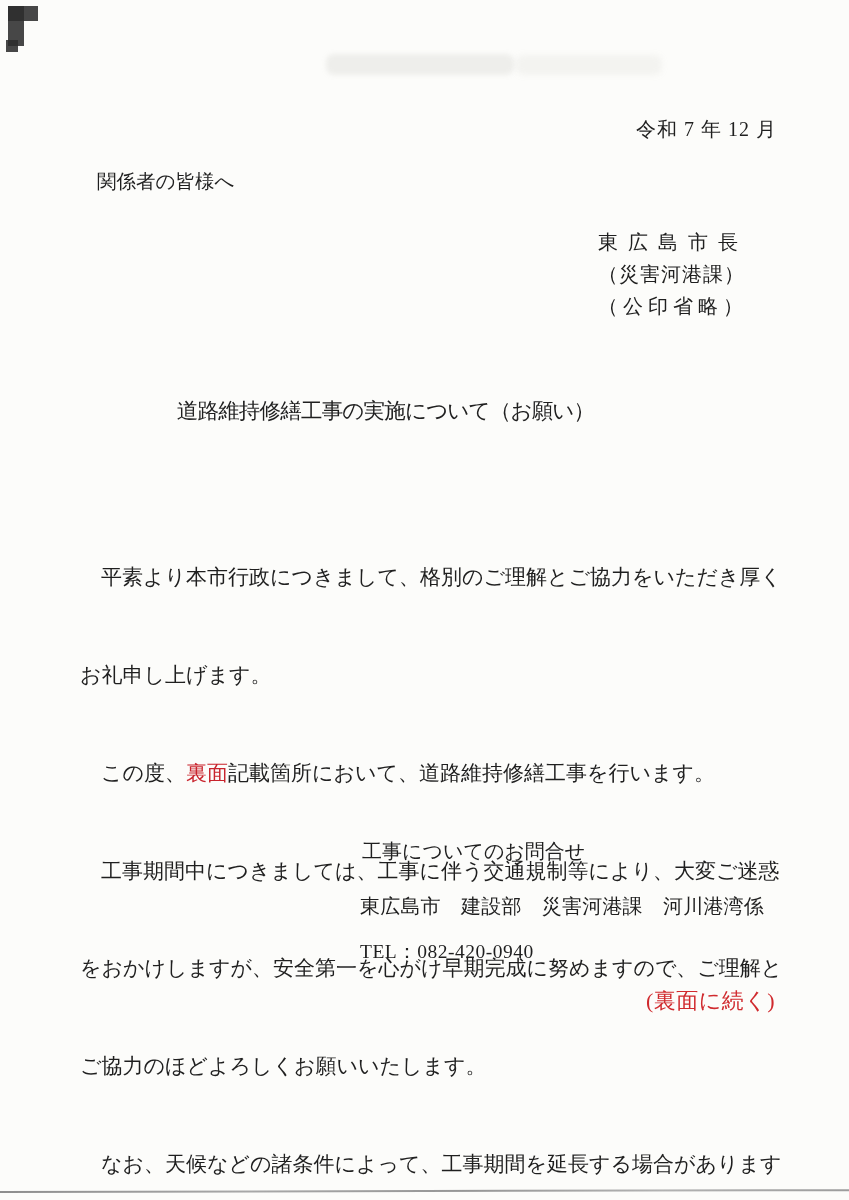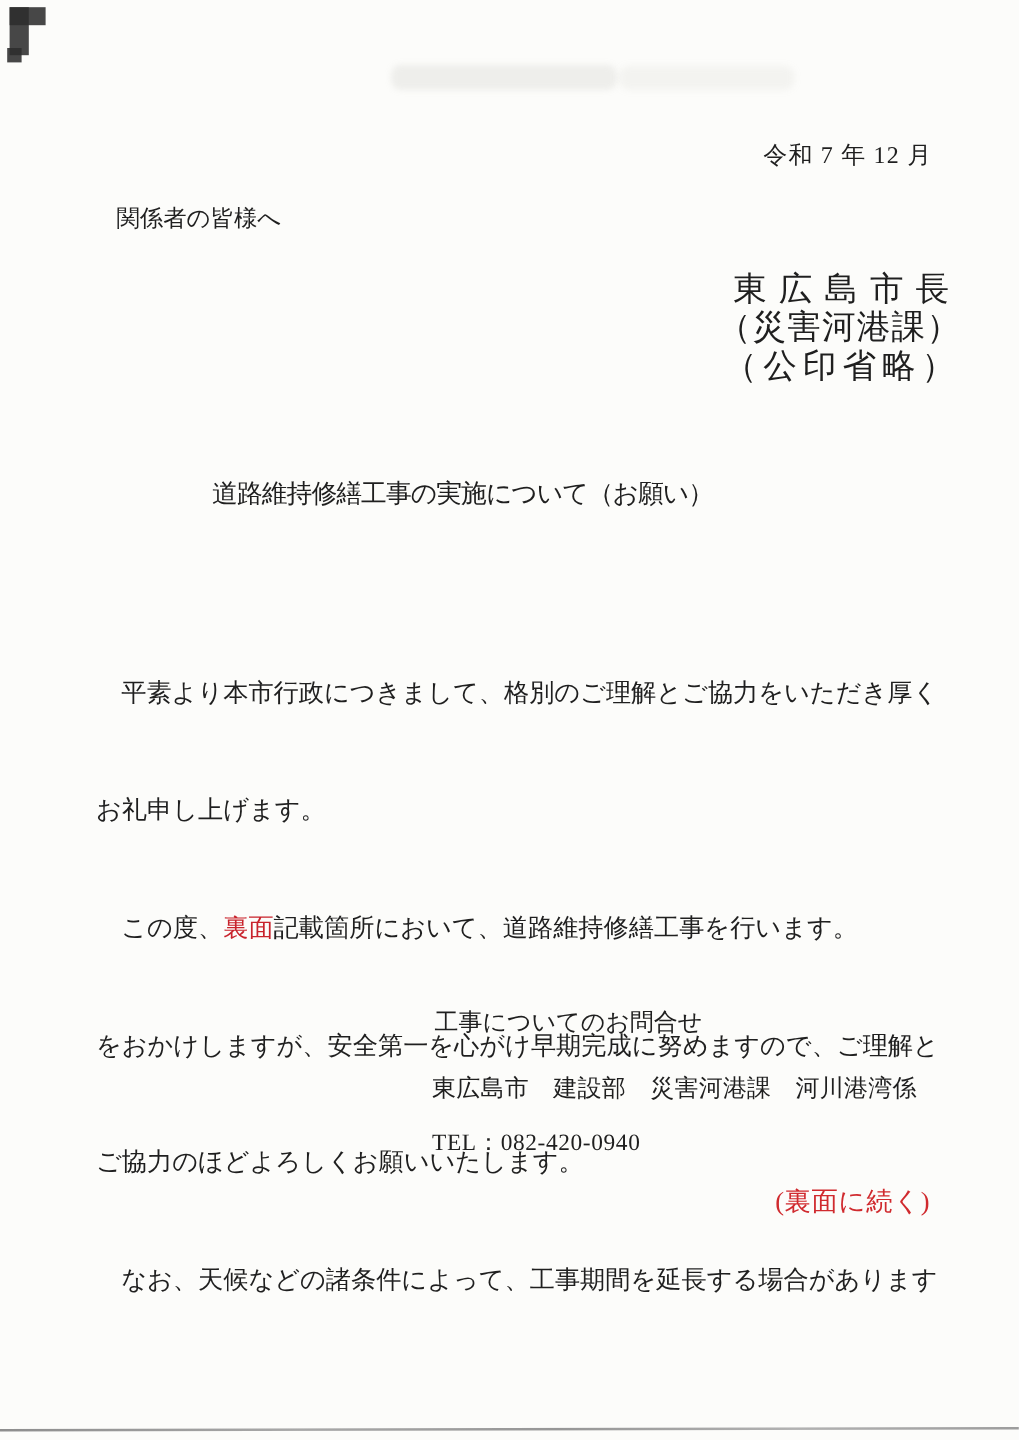--- a/index.html
+++ b/index.html
@@ -58,23 +58,22 @@
     letter-spacing: 1px;
   }
   .recipient {
     position: absolute;
     left: 97px; top: 168px;
     font-size: 19.5px;
   }
   .sender {
     position: absolute;
     left: 598px; top: 226px;
-    font-size: 28px;
+    font-size: 20px;
     line-height: 32px;
-    text-align: right;
   }
   .sender-name  { letter-spacing: 10px; }
   .sender-dept  { letter-spacing: 1px; }
   .sender-seal  { letter-spacing: 5px; }
 
   .title {
     position: absolute;
     left: 0; top: 396px;
     width: 771px;
     margin: 0;
@@ -135,20 +134,21 @@
     <div class="sender-dept">（災害河港課）</div>
     <div class="sender-seal">（公印省略）</div>
   </div>
 
   <h1 class="title">道路維持修繕工事の実施について（お願い）</h1>
 
   <div class="body-text">
     <div class="line">　平素より本市行政につきまして、格別のご理解とご協力をいただき厚く</div>
     <div class="line">お礼申し上げます。</div>
     <div class="line"><span>　この度、</span><span class="red-inline">裏面</span><span>記載箇所において、道路維持修繕工事を行います。</span></div>
+    <div class="line">　工事期間中につきましては、工事に伴う交通規制等により、大変ご迷惑</div>
     <div class="line">をおかけしますが、安全第一を心がけ早期完成に努めますので、ご理解と</div>
     <div class="line">ご協力のほどよろしくお願いいたします。</div>
     <div class="line">　なお、天候などの諸条件によって、工事期間を延長する場合があります</div>
     
   </div>
 
   <div class="contact">
     <div class="contact-heading">工事についてのお問合せ</div>
     <div class="contact-org">東広島市　建設部　災害河港課　河川港湾係</div>
     <div class="contact-telrow">

